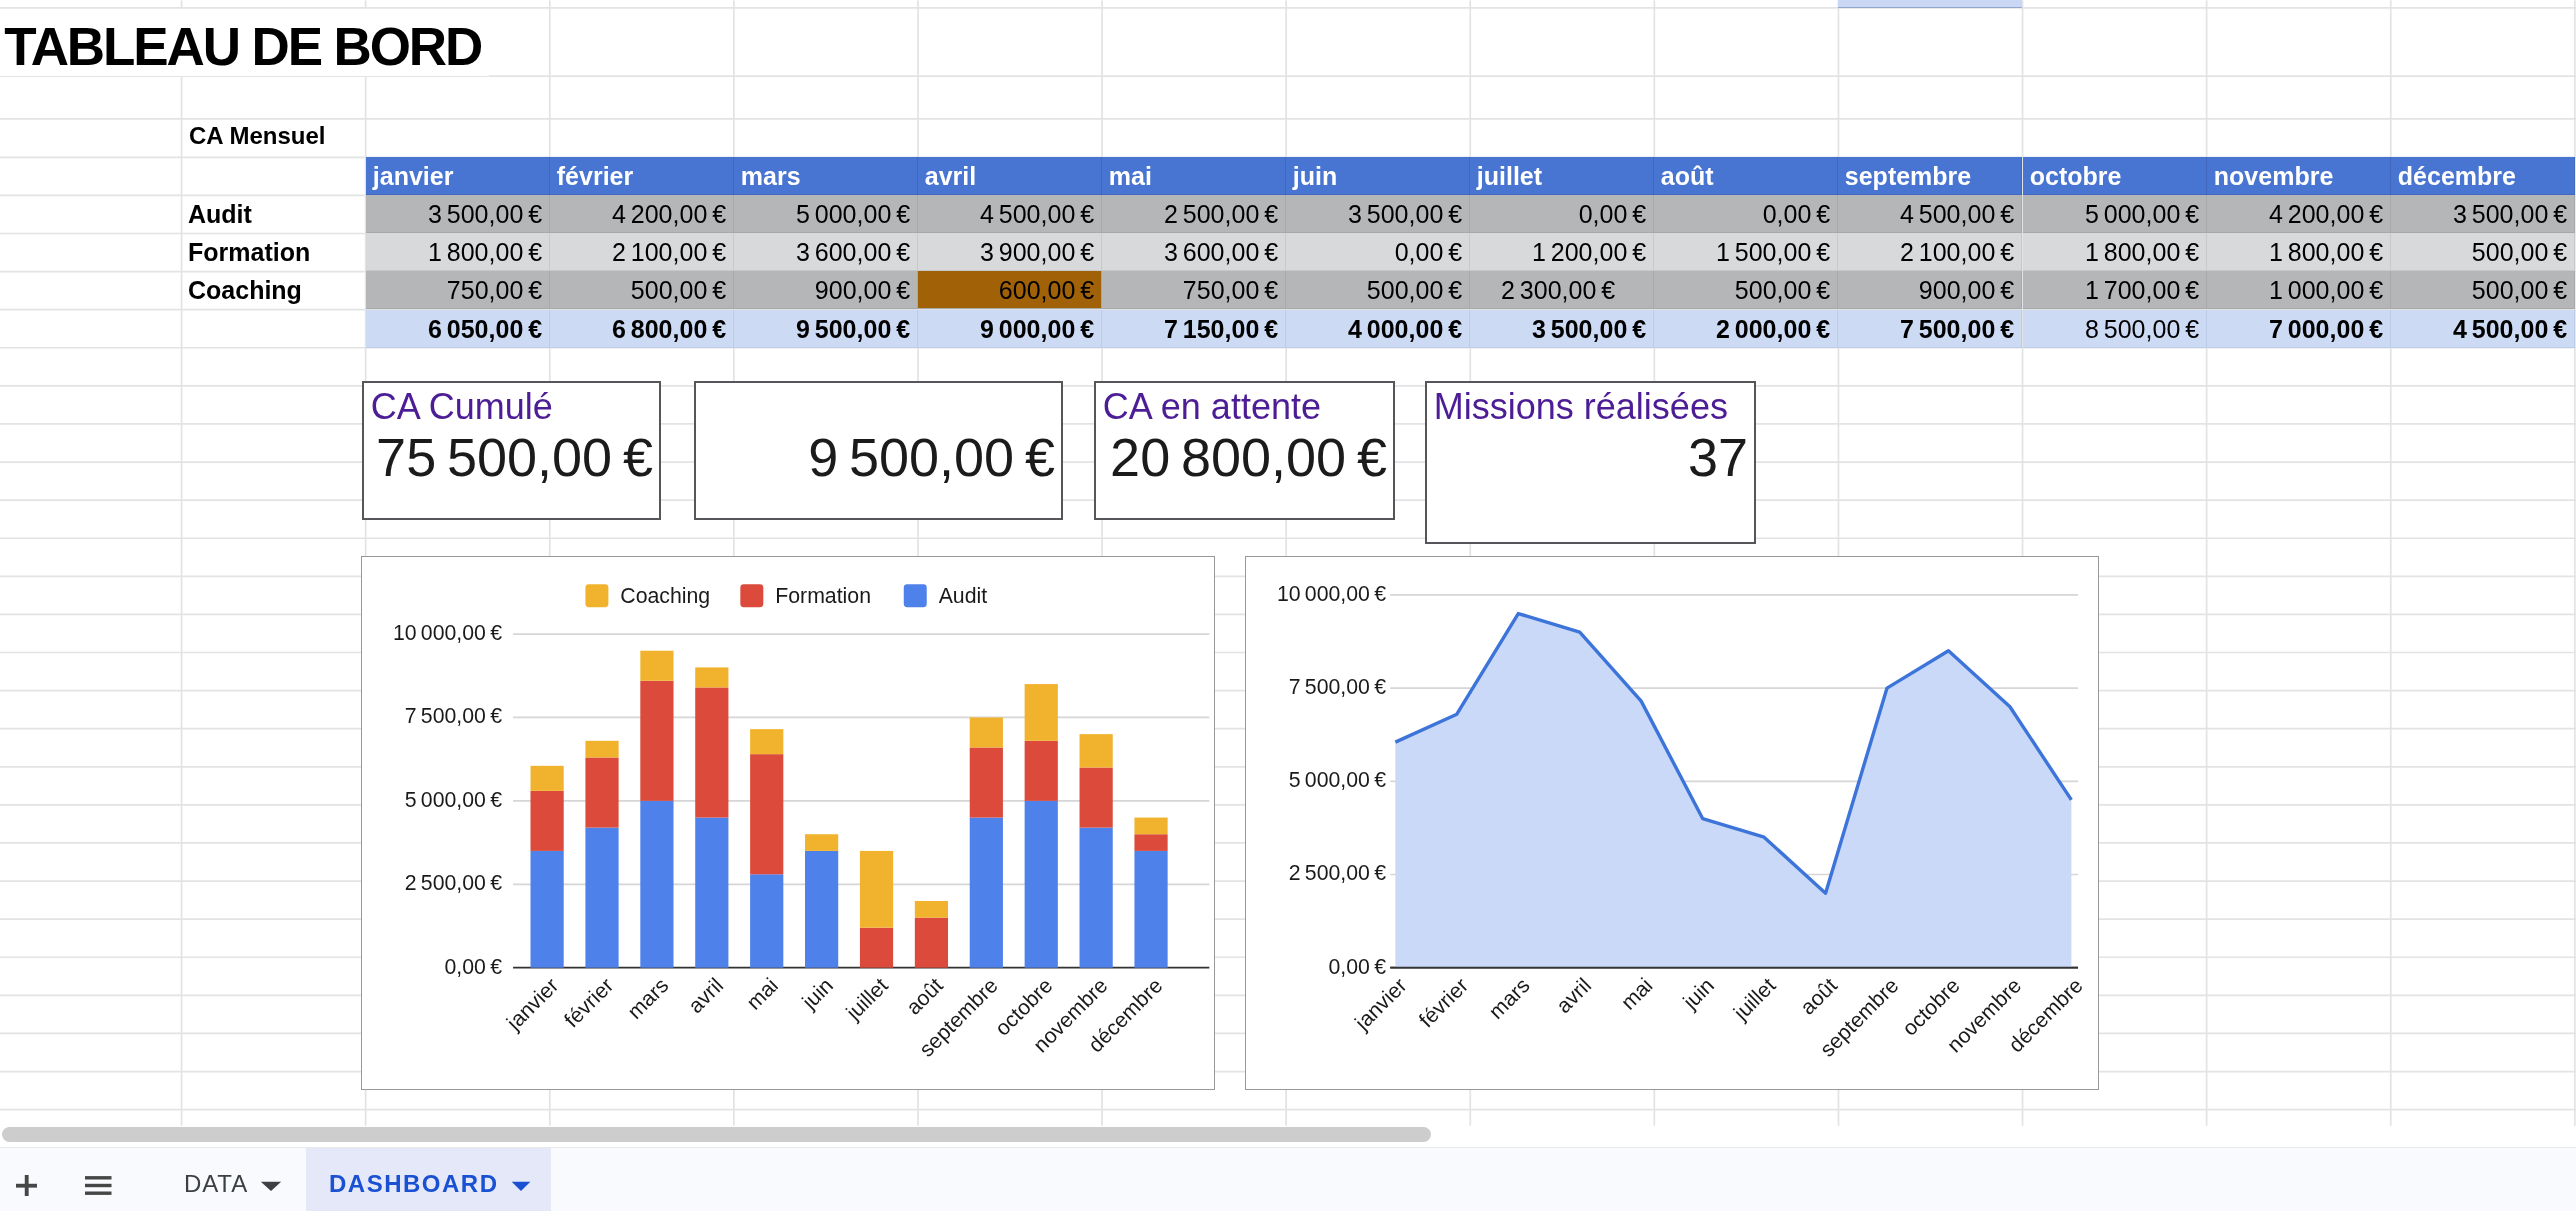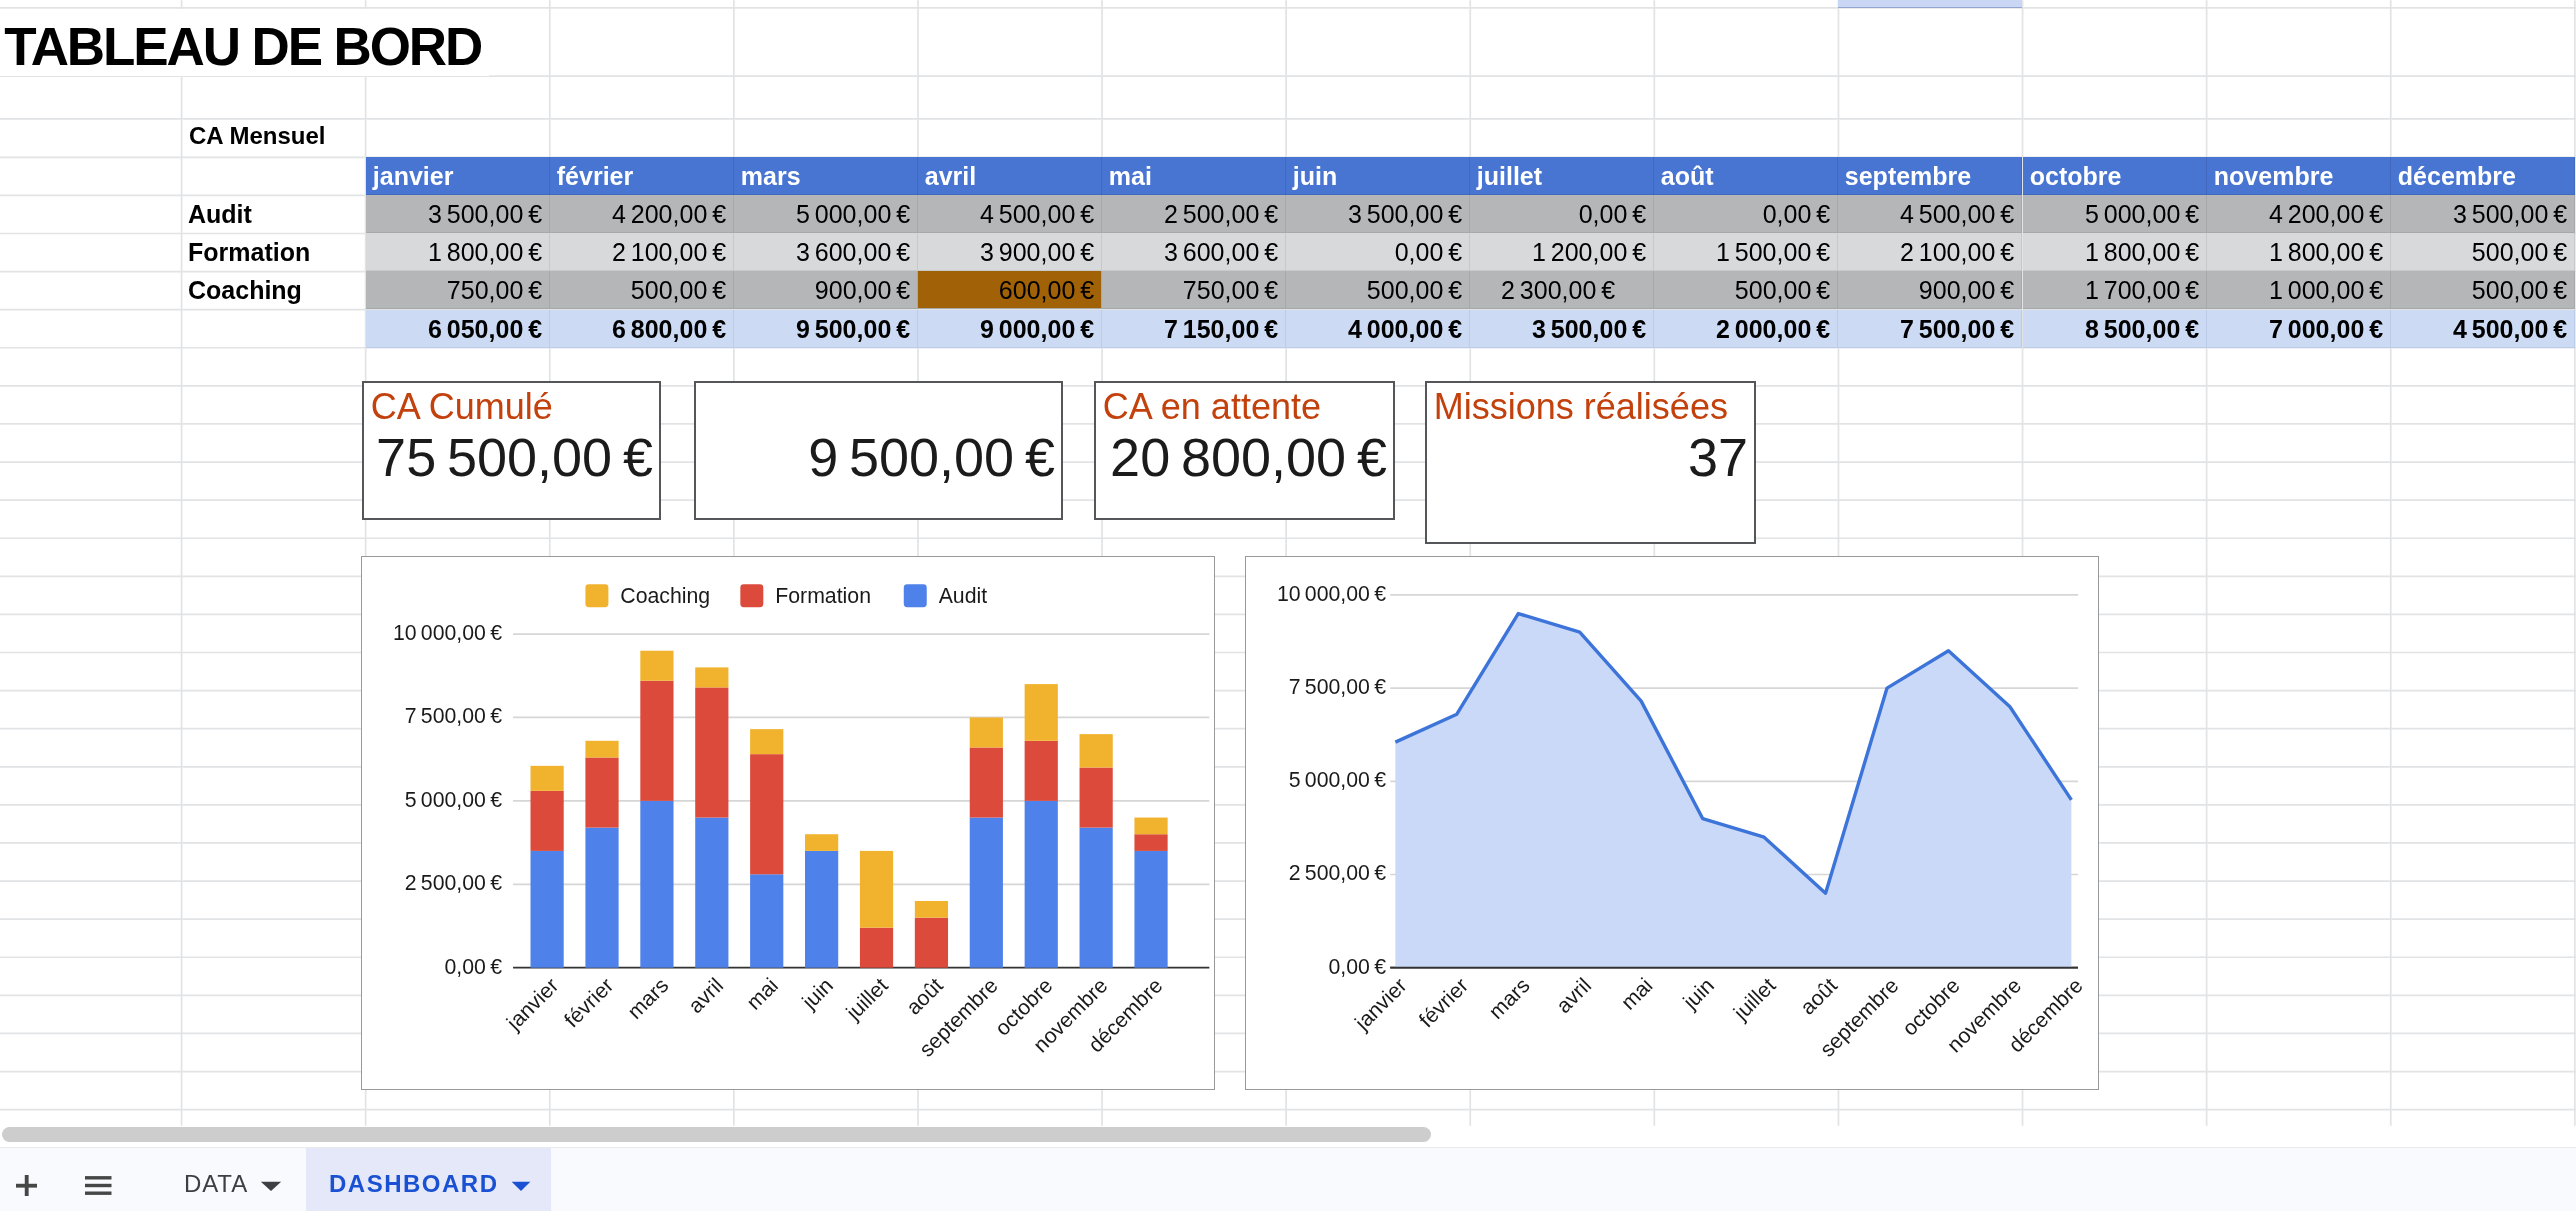--- a/index.html
+++ b/index.html
@@ -1,21 +1,21 @@
 <!DOCTYPE html>
 <html style="font-size:13.7px"><head><meta charset="utf-8">
 <style>
 html,body{margin:0;padding:0;}
 body{width:2576px;height:1211px;overflow:hidden;background:#fff;
  font-family:"Liberation Sans", sans-serif; position:relative;}
 .abs{position:absolute;}
 .cell{position:absolute;box-sizing:border-box;line-height:1;}
 .num{text-align:right;}
 .kpi{position:absolute;box-sizing:border-box;background:#fff;border:2.6px solid #55565a;}
-.kpi .lab{position:absolute;left:6.8px;top:4.3px;font-size:36px;color:#c2410c;line-height:1.1;}
+.kpi .lab{position:absolute;left:6.8px;top:4.3px;font-size:36px;color:#4c1d95;line-height:1.1;}
 .kpi .val{position:absolute;right:6px;top:47px;font-size:54px;color:#1b1b1b;white-space:nowrap;line-height:1;}
 .chartbox{position:absolute;box-sizing:border-box;background:#fff;border:1.7px solid #98999b;}
 </style></head><body>
 <svg class="abs" style="left:0;top:0" width="2576" height="1126" viewBox="0 0 3016 1318">
     <line x1="212.6" y1="0" x2="212.6" y2="1318" stroke="#e2e3e5" stroke-width="2"></line>
     <line x1="428.1" y1="0" x2="428.1" y2="1318" stroke="#e2e3e5" stroke-width="2"></line>
     <line x1="643.7" y1="0" x2="643.7" y2="1318" stroke="#e2e3e5" stroke-width="2"></line>
     <line x1="859.2" y1="0" x2="859.2" y2="1318" stroke="#e2e3e5" stroke-width="2"></line>
     <line x1="1074.8" y1="0" x2="1074.8" y2="1318" stroke="#e2e3e5" stroke-width="2"></line>
     <line x1="1290.3" y1="0" x2="1290.3" y2="1318" stroke="#e2e3e5" stroke-width="2"></line>
@@ -104,21 +104,21 @@
 <div class="cell num" style="left:1654px;top:310px;width:184px;height:38px;background:#ccdaf4;border-right:1.7px solid #bccbe8;border-bottom:1.7px solid #bccbe8;font-weight:bold;color:#000;font-size:25px;line-height:38px;padding-right:6.8px;">2 000,00 €</div>
 <div class="cell " style="left:1838px;top:157px;width:184px;height:38px;background:#4874d2;border-right:1.7px solid #4168bd;border-bottom:1.7px solid #4168bd;font-weight:bold;color:#fff;font-size:25px;line-height:38px;padding-left:6.8px;">septembre</div>
 <div class="cell num" style="left:1838px;top:195px;width:184px;height:38px;background:#b5b6b8;border-right:1.7px solid #a7a8aa;border-bottom:1.7px solid #a7a8aa;color:#000;font-size:25px;line-height:38px;padding-right:6.8px;">4 500,00 €</div>
 <div class="cell num" style="left:1838px;top:233px;width:184px;height:38px;background:#d8d9db;border-right:1.7px solid #c7c8ca;border-bottom:1.7px solid #c7c8ca;color:#000;font-size:25px;line-height:38px;padding-right:6.8px;">2 100,00 €</div>
 <div class="cell num" style="left:1838px;top:271px;width:184px;height:38px;background:#b5b6b8;border-right:1.7px solid #a7a8aa;border-bottom:1.7px solid #a7a8aa;color:#000;font-size:25px;line-height:38px;padding-right:6.8px;">900,00 €</div>
 <div class="cell num" style="left:1838px;top:310px;width:184px;height:38px;background:#ccdaf4;border-right:1.7px solid #bccbe8;border-bottom:1.7px solid #bccbe8;font-weight:bold;color:#000;font-size:25px;line-height:38px;padding-right:6.8px;">7 500,00 €</div>
 <div class="cell " style="left:2023px;top:157px;width:184px;height:38px;background:#4874d2;border-right:1.7px solid #4168bd;border-bottom:1.7px solid #4168bd;font-weight:bold;color:#fff;font-size:25px;line-height:38px;padding-left:6.8px;">octobre</div>
 <div class="cell num" style="left:2023px;top:195px;width:184px;height:38px;background:#b5b6b8;border-right:1.7px solid #a7a8aa;border-bottom:1.7px solid #a7a8aa;color:#000;font-size:25px;line-height:38px;padding-right:6.8px;">5 000,00 €</div>
 <div class="cell num" style="left:2023px;top:233px;width:184px;height:38px;background:#d8d9db;border-right:1.7px solid #c7c8ca;border-bottom:1.7px solid #c7c8ca;color:#000;font-size:25px;line-height:38px;padding-right:6.8px;">1 800,00 €</div>
 <div class="cell num" style="left:2023px;top:271px;width:184px;height:38px;background:#b5b6b8;border-right:1.7px solid #a7a8aa;border-bottom:1.7px solid #a7a8aa;color:#000;font-size:25px;line-height:38px;padding-right:6.8px;">1 700,00 €</div>
-<div class="cell num" style="left:2023px;top:310px;width:184px;height:38px;background:#ccdaf4;border-right:1.7px solid #bccbe8;border-bottom:1.7px solid #bccbe8;font-weight:bold;color:#000;font-size:25px;line-height:38px;padding-right:6.8px;">8 500,00 €</div>
+<div class="cell num" style="left:2023px;top:310px;width:184px;height:38px;background:#ccdaf4;border-right:1.7px solid #bccbe8;border-bottom:1.7px solid #bccbe8;font-weight:normal;color:#000;font-size:25px;line-height:38px;padding-right:6.8px;">8 500,00 €</div>
 <div class="cell " style="left:2207px;top:157px;width:184px;height:38px;background:#4874d2;border-right:1.7px solid #4168bd;border-bottom:1.7px solid #4168bd;font-weight:bold;color:#fff;font-size:25px;line-height:38px;padding-left:6.8px;">novembre</div>
 <div class="cell num" style="left:2207px;top:195px;width:184px;height:38px;background:#b5b6b8;border-right:1.7px solid #a7a8aa;border-bottom:1.7px solid #a7a8aa;color:#000;font-size:25px;line-height:38px;padding-right:6.8px;">4 200,00 €</div>
 <div class="cell num" style="left:2207px;top:233px;width:184px;height:38px;background:#d8d9db;border-right:1.7px solid #c7c8ca;border-bottom:1.7px solid #c7c8ca;color:#000;font-size:25px;line-height:38px;padding-right:6.8px;">1 800,00 €</div>
 <div class="cell num" style="left:2207px;top:271px;width:184px;height:38px;background:#b5b6b8;border-right:1.7px solid #a7a8aa;border-bottom:1.7px solid #a7a8aa;color:#000;font-size:25px;line-height:38px;padding-right:6.8px;">1 000,00 €</div>
 <div class="cell num" style="left:2207px;top:310px;width:184px;height:38px;background:#ccdaf4;border-right:1.7px solid #bccbe8;border-bottom:1.7px solid #bccbe8;font-weight:bold;color:#000;font-size:25px;line-height:38px;padding-right:6.8px;">7 000,00 €</div>
 <div class="cell " style="left:2391px;top:157px;width:184px;height:38px;background:#4874d2;border-right:1.7px solid #4168bd;border-bottom:1.7px solid #4168bd;font-weight:bold;color:#fff;font-size:25px;line-height:38px;padding-left:6.8px;">décembre</div>
 <div class="cell num" style="left:2391px;top:195px;width:184px;height:38px;background:#b5b6b8;border-right:1.7px solid #a7a8aa;border-bottom:1.7px solid #a7a8aa;color:#000;font-size:25px;line-height:38px;padding-right:6.8px;">3 500,00 €</div>
 <div class="cell num" style="left:2391px;top:233px;width:184px;height:38px;background:#d8d9db;border-right:1.7px solid #c7c8ca;border-bottom:1.7px solid #c7c8ca;color:#000;font-size:25px;line-height:38px;padding-right:6.8px;">500,00 €</div>
 <div class="cell num" style="left:2391px;top:271px;width:184px;height:38px;background:#b5b6b8;border-right:1.7px solid #a7a8aa;border-bottom:1.7px solid #a7a8aa;color:#000;font-size:25px;line-height:38px;padding-right:6.8px;">500,00 €</div>
 <div class="cell num" style="left:2391px;top:310px;width:184px;height:38px;background:#ccdaf4;border-right:1.7px solid #bccbe8;border-bottom:1.7px solid #bccbe8;font-weight:bold;color:#000;font-size:25px;line-height:38px;padding-right:6.8px;">4 500,00 €</div>

